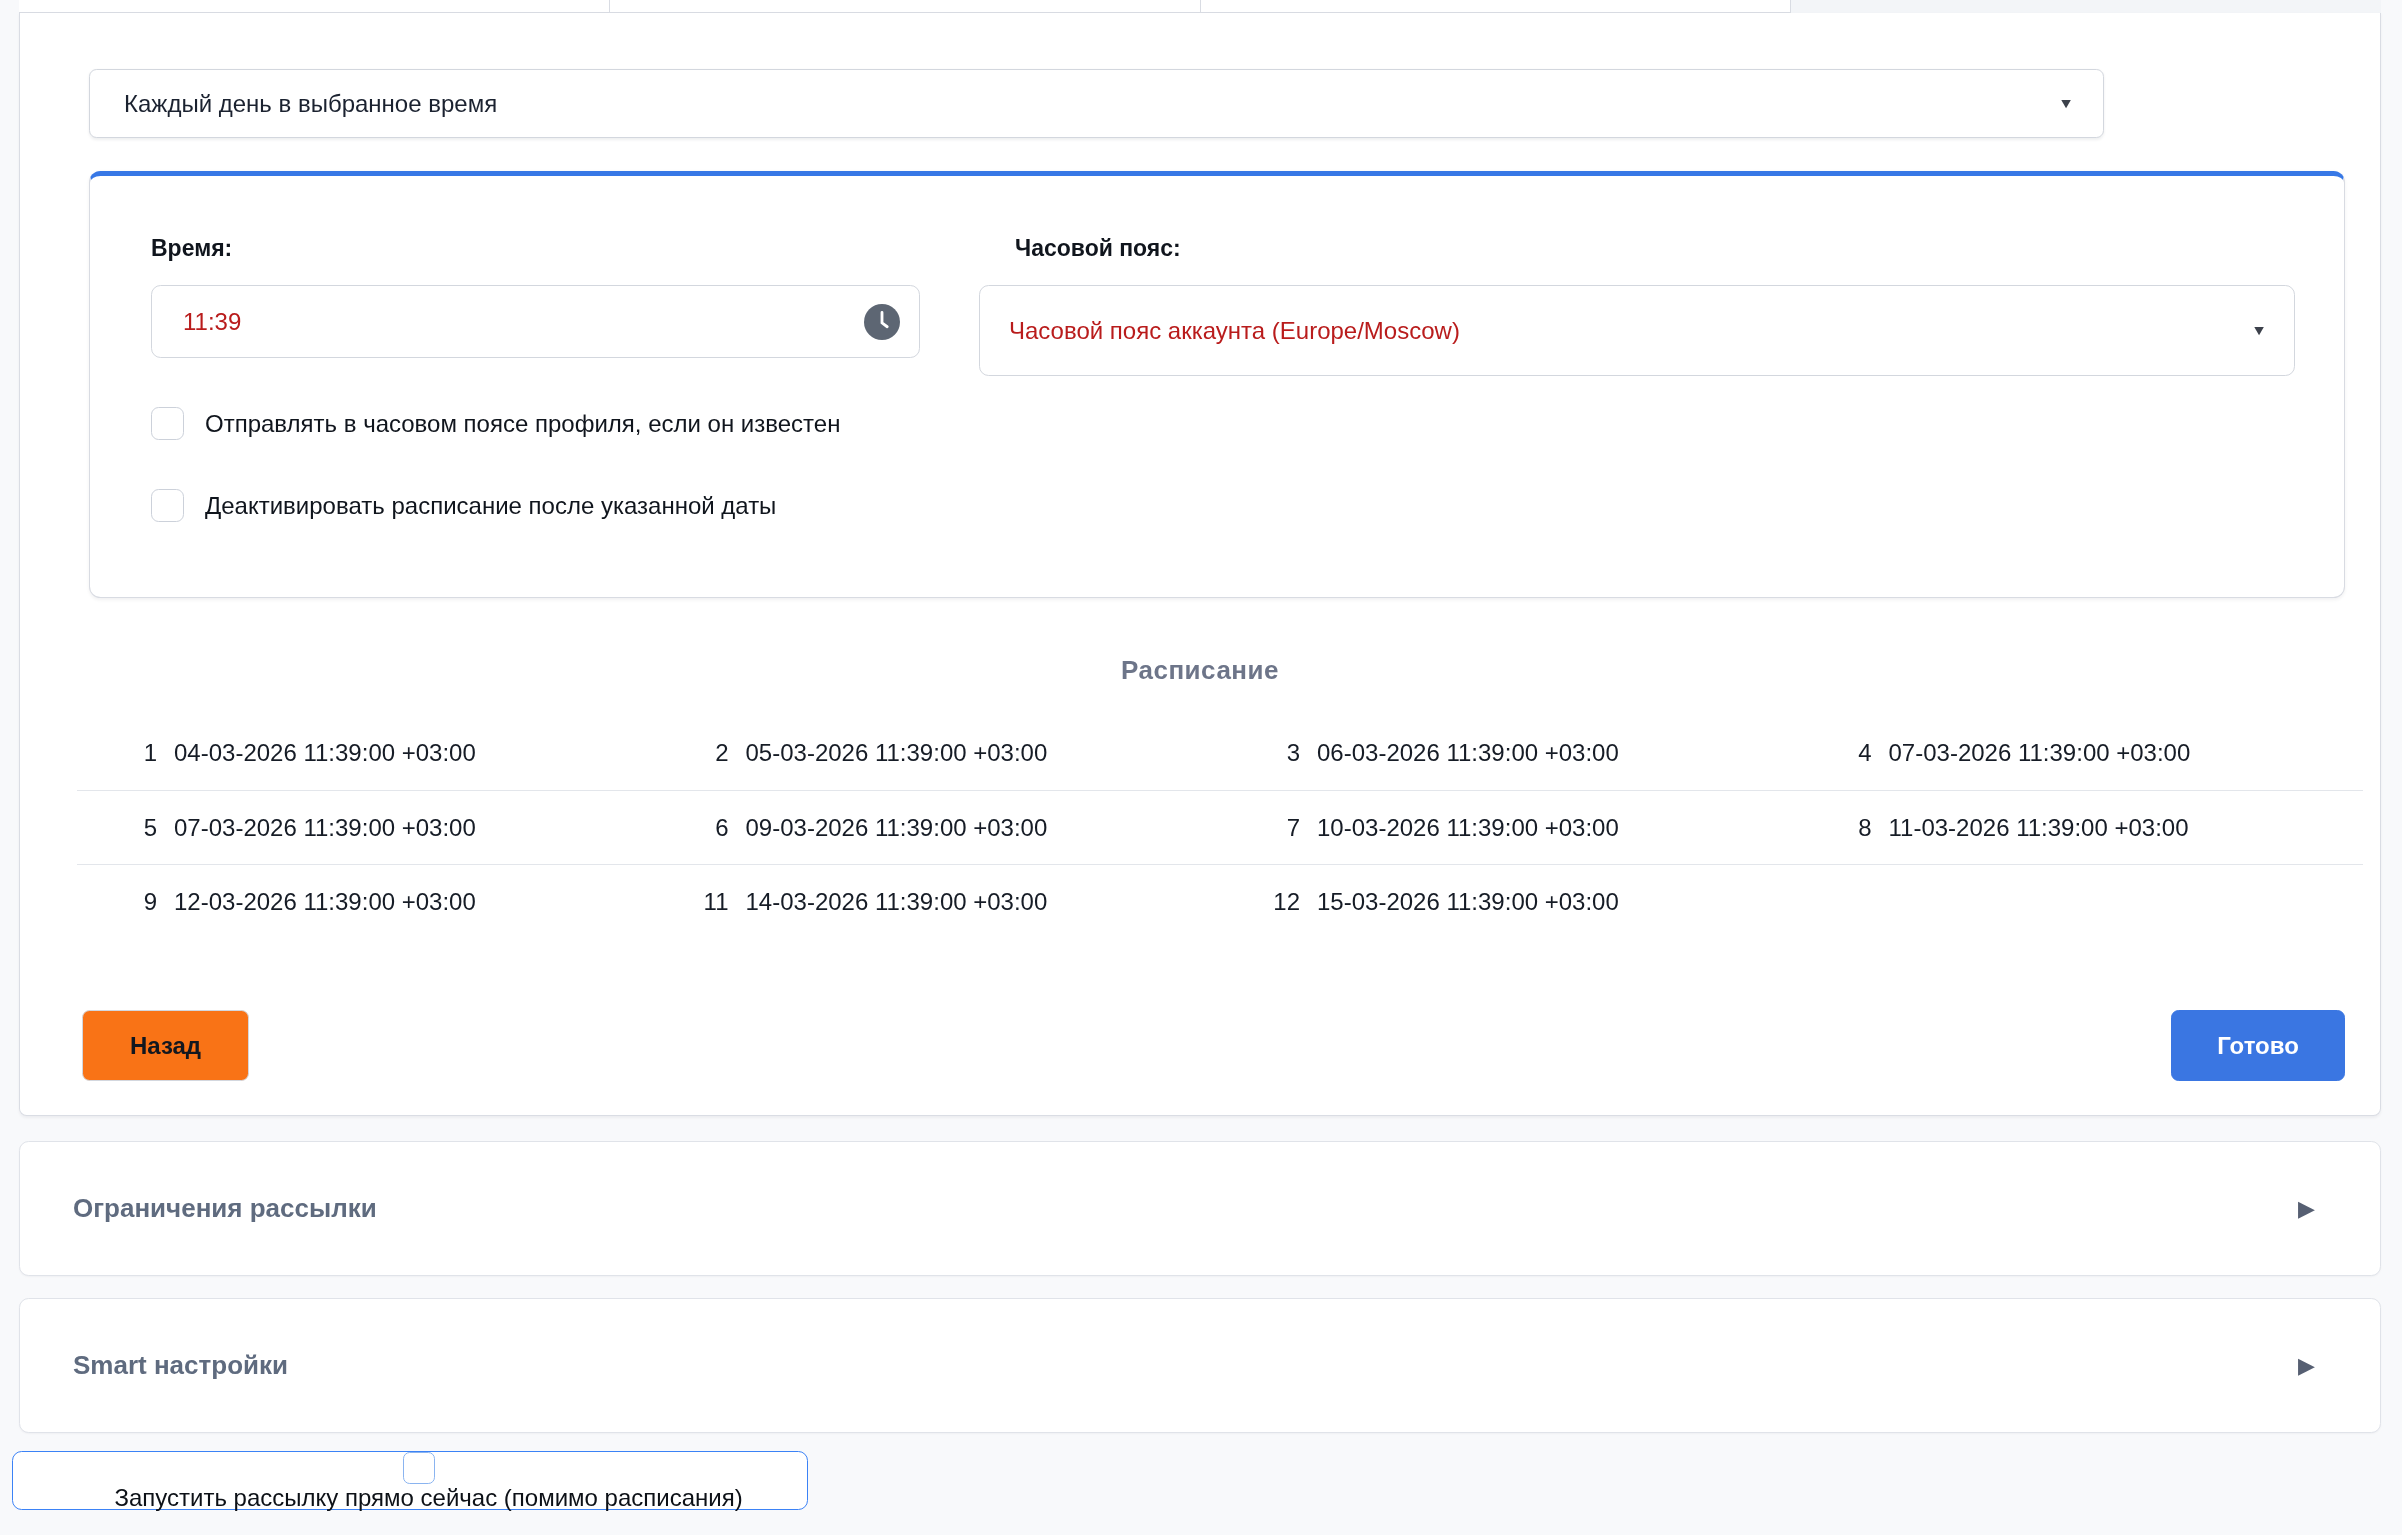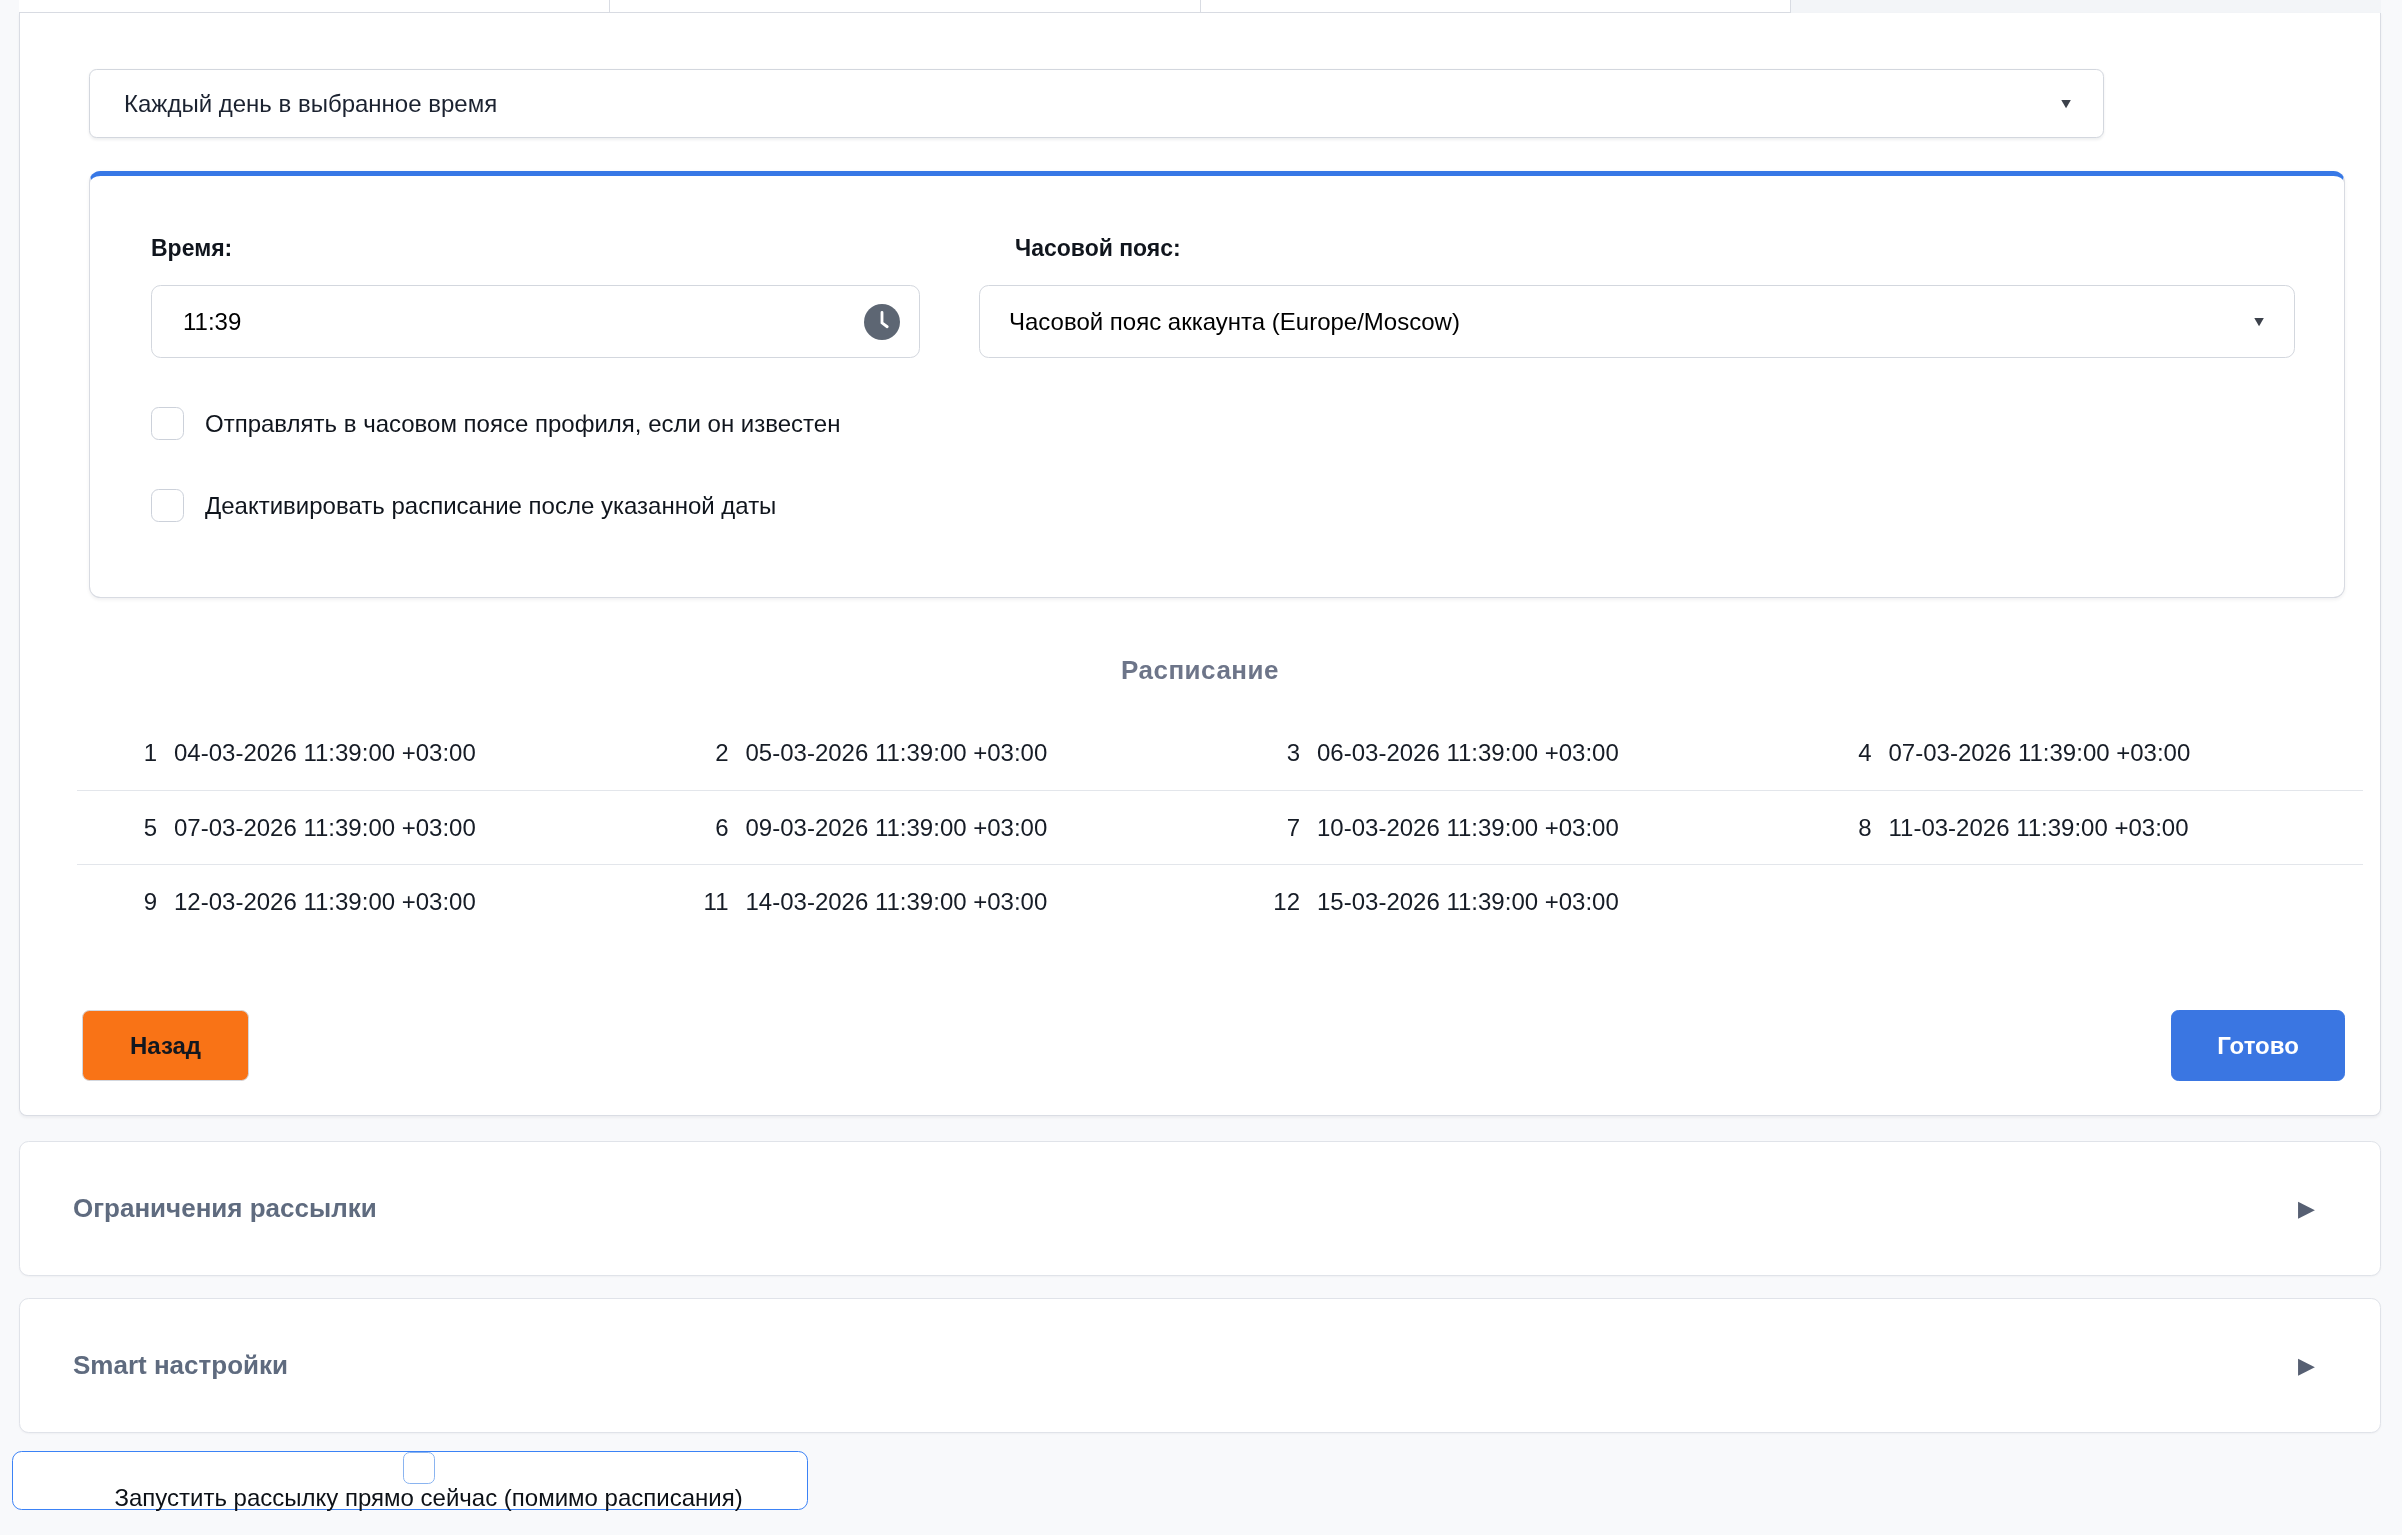--- a/index.html
+++ b/index.html
@@ -38,22 +38,22 @@
     border-radius:11.5px; box-shadow:0 1.9px 3.8px rgba(16,24,40,.06);
   }
   .field-label { position:absolute; font-size:23px; font-weight:bold; color:#10151d; }
   .lbl-time { left:61px; top:59px; }
   .lbl-tz   { left:889px; top:59px;margin-left:36px; }
   .input-box {
     position:absolute; display:flex; align-items:center; justify-content:space-between;
     background:#fff; border:1px solid #d3d7de; border-radius:9.6px;
   }
   .time-input { left:61px; top:109px; width:769px; height:73px; padding:0 19px 0 31px; }
-  .tz-select  { left:889px; top:109px; width:1316px; height:73px; padding:0 27px 0 29px; cursor:pointer; }
-  .input-text { font-size:24px; color:#000000; }
+  .tz-select  { left:889px; top:109px; width:1316px; height:91px; padding:0 27px 0 29px; cursor:pointer; }
+  .input-text { font-size:24px; color:#b91c1c; }
   .clock-btn { width:36px; height:36px; border:none; background:transparent; cursor:pointer; display:flex; }
 
   .check-row { position:absolute; display:flex; align-items:center; cursor:pointer; }
   .cbx-row-1 { left:61px; top:231px; }
   .cbx-row-2 { left:61px; top:313px; }
   .checkbox {
     width:33px; height:33px; background:#fff; border:1.9px solid #ccd1da; border-radius:7.6px; flex:0 0 auto;
   }
   .check-label { margin-left:21px; font-size:24px; color:#10151d; }
 

